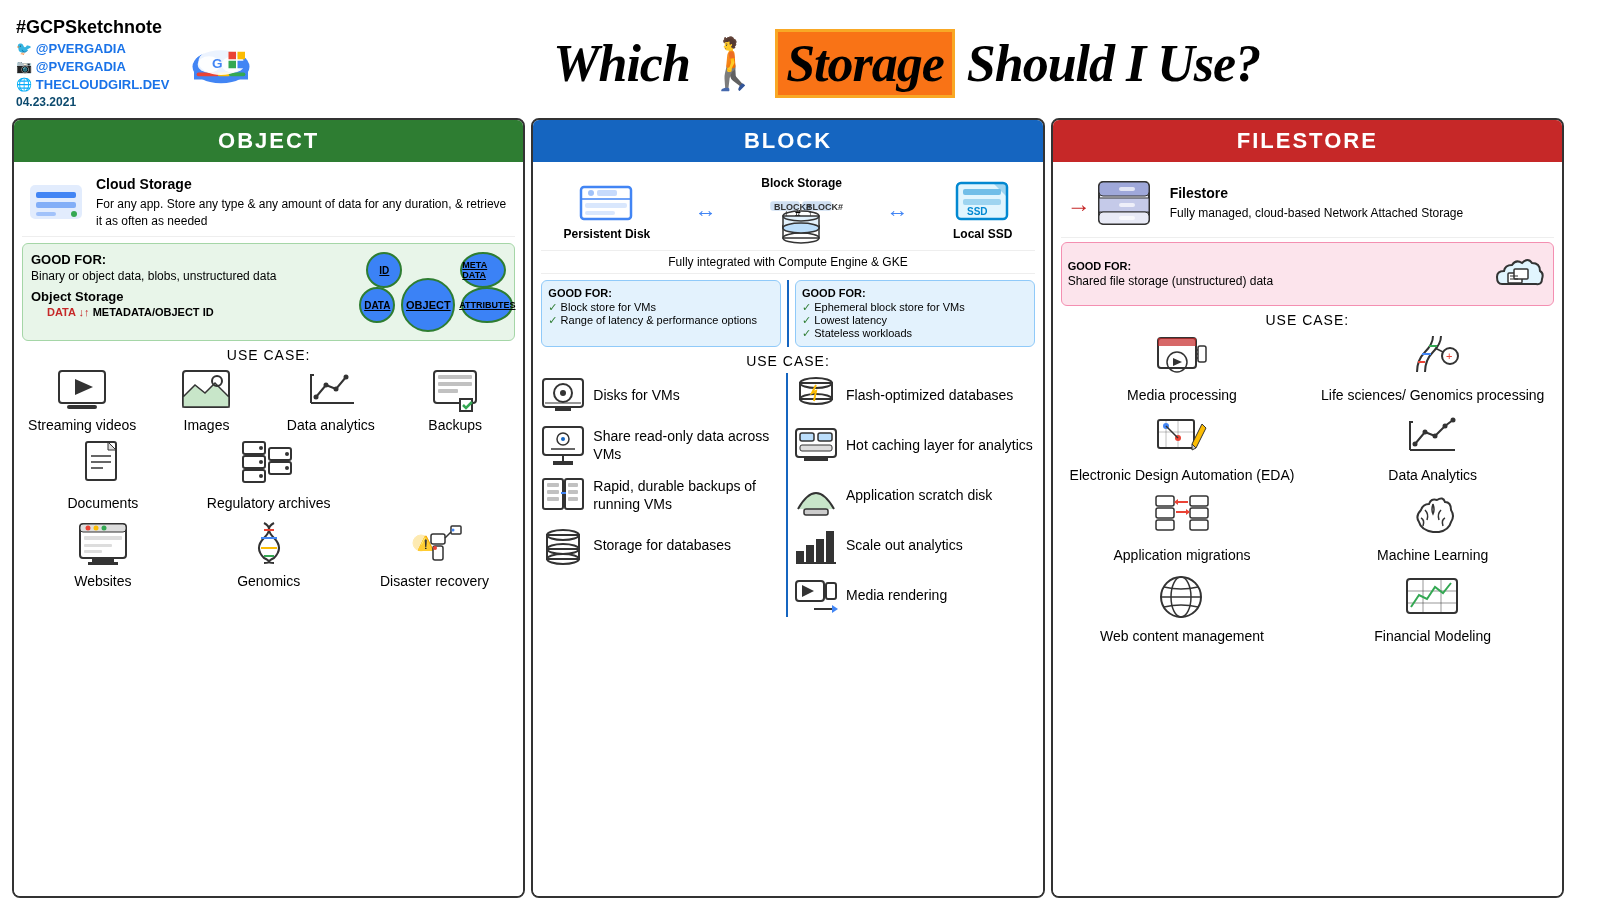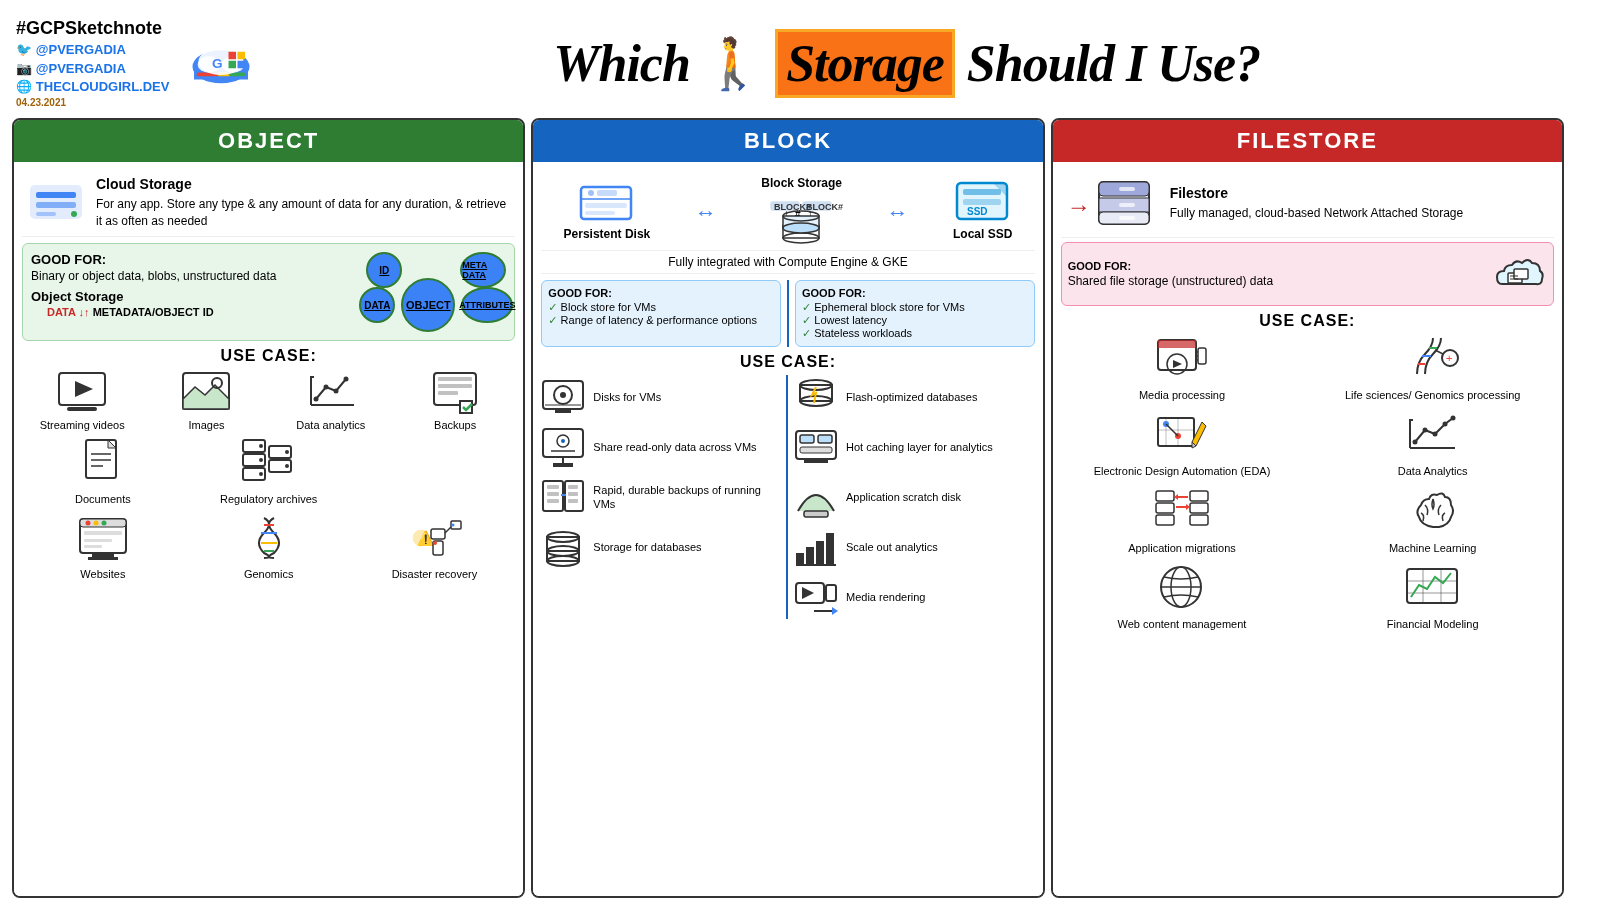--- a/index.html
+++ b/index.html
@@ -32,21 +32,21 @@
       display: flex;
       flex-direction: column;
       align-items: flex-start;
       font-size: 13px;
       font-weight: bold;
       line-height: 1.4;
     }
     .branding .hashtag { font-size: 18px; font-weight: 900; }
     .branding .social { color: #1a73e8; font-size: 13px; }
     .branding .website { color: #1a73e8; font-size: 13px; }
-    .branding .date { color: #a16207; font-size: 10px; }
+    .branding .date { color: #0c4a6e; font-size: 12px; }
 
     .google-logo {
       display: flex;
       align-items: center;
       gap: 4px;
       margin-left: 12px;
     }
 
     .google-cloud-icon {
       width: 80px;
@@ -137,37 +137,37 @@
       font-weight: bold;
       background: #3b82f6;
       text-decoration: underline;
     }
 
     .bubble-center { width: 60px; height: 60px; font-size: 11px; }
     .bubble-small { width: 40px; height: 40px; font-size: 9px; }
 
     .use-case-header {
       text-align: center;
-      font-size: 16px;
-      font-weight: bold;
+      font-size: 14px;
+      font-weight: normal;
       text-transform: uppercase;
       letter-spacing: 1px;
       margin: 6px 0 4px;
     }
 
     .use-case-item {
       display: flex;
       flex-direction: column;
       align-items: center;
       text-align: center;
       gap: 4px;
     }
 
     .use-case-label {
-      font-size: 11px;
+      font-size: 14px;
       line-height: 1.3;
     }
 
     .block-item {
       display: flex;
       flex-direction: column;
       align-items: center;
       text-align: center;
       font-size: 12px;
       font-weight: bold;

